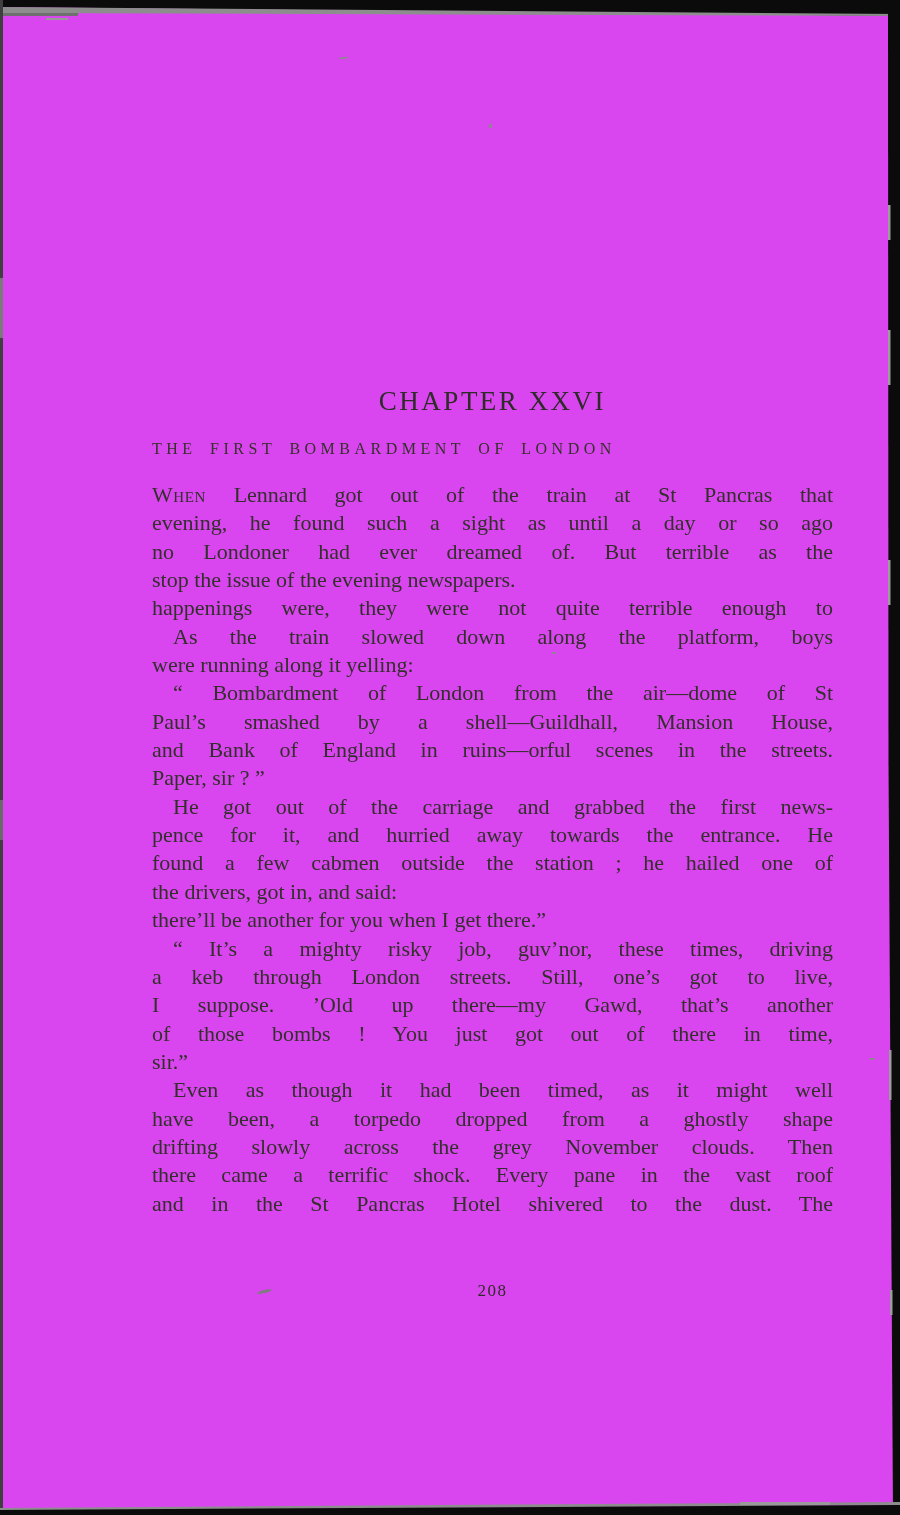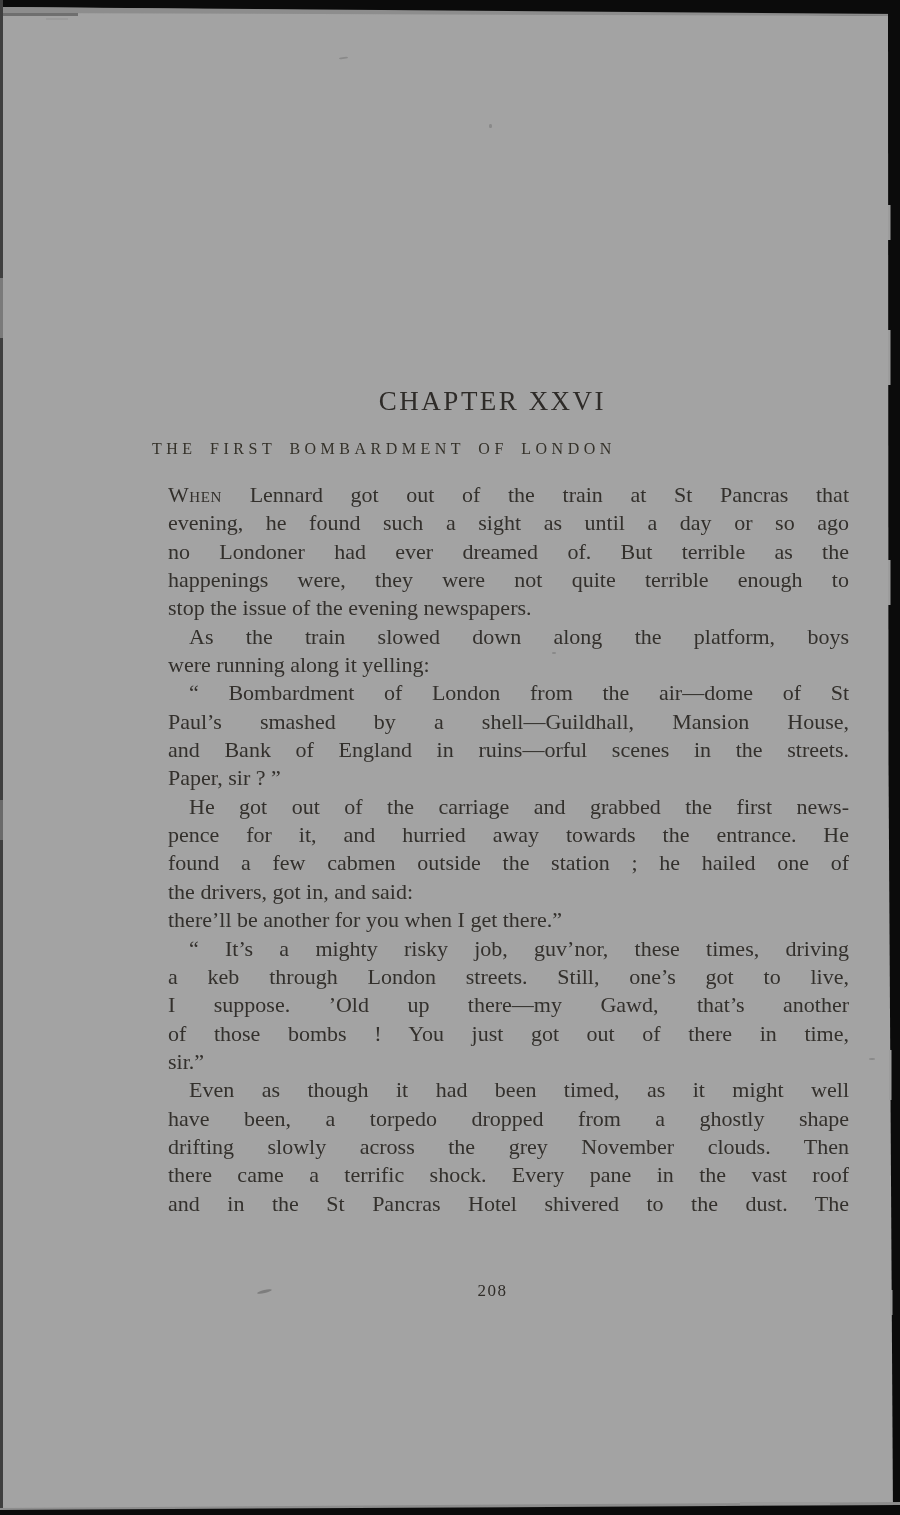--- a/index.html
+++ b/index.html
@@ -1,33 +1,33 @@
 <!DOCTYPE html>
 <html><head>
 <meta charset="utf-8">
 <style>
   html,body{margin:0;padding:0;background:#ffffff;}
   .page{
     position:relative;width:900px;height:1515px;overflow:hidden;
-    background:#a3a3a3;color:#33302c;
+    background:#d946ef;color:#33302c;
     font-family:"Liberation Serif","DejaVu Serif",serif;
   }
   .edges{position:absolute;left:0;top:0;width:900px;height:1515px;pointer-events:none;}
   .textcol{position:absolute;left:0;top:0;width:900px;height:1515px;}
   .heading{
     position:absolute;top:386px;left:152px;width:681px;text-align:center;
     font-size:27px;letter-spacing:2.5px;color:#2e2b28;
   }
   .subtitle{
     position:absolute;top:440px;left:152px;width:681px;text-align:left;
     font-size:16px;letter-spacing:4.5px;word-spacing:5px;color:#343129;
   }
   .bodytext{
     position:absolute;top:481px;left:152px;width:681px;
-    font-size:22px;line-height:28.35px;margin-left:16px;
+    font-size:22px;line-height:28.35px;
   }
   .line{
     text-align:justify;text-align-last:justify;-moz-text-align-last:justify;
     height:28.35px;overflow:hidden;
   }
   .line.flush{text-align:left;text-align-last:left;-moz-text-align-last:left;}
   .line.indent{padding-left:21px;}
   .sc{font-variant:small-caps;letter-spacing:.6px;}
   .pagenum{
     position:absolute;top:1281px;left:152px;width:681px;text-align:center;
@@ -66,22 +66,22 @@
   <div class="textcol">
 
     <div class="heading">CHAPTER XXVI</div>
 
     <div class="subtitle">THE FIRST BOMBARDMENT OF LONDON</div>
 
     <div class="bodytext">
         <div class="line"><span class="sc">When</span> Lennard got out of the train at St Pancras that</div>
         <div class="line">evening, he found such a sight as until a day or so ago</div>
         <div class="line">no Londoner had ever dreamed of.  But terrible as the</div>
+        <div class="line flush">stop the issue of the evening newspapers.</div>
         <div class="line">happenings were, they were not quite terrible enough to</div>
-        <div class="line flush">stop the issue of the evening newspapers.</div>
         <div class="line indent">As the train slowed down along the platform, boys</div>
         <div class="line flush">were running along it yelling:</div>
         <div class="line indent">“ Bombardment of London from the air—dome of St</div>
         <div class="line">Paul’s smashed by a shell—Guildhall, Mansion House,</div>
         <div class="line">and Bank of England in ruins—orful scenes in the streets.</div>
         <div class="line flush">Paper, sir ? ”</div>
         <div class="line indent">He got out of the carriage and grabbed the first news-</div>
         <div class="line">pence for it, and hurried away towards the entrance.  He</div>
         <div class="line">found a few cabmen outside the station ; he hailed one of</div>
         <div class="line flush">the drivers, got in, and said:</div>

